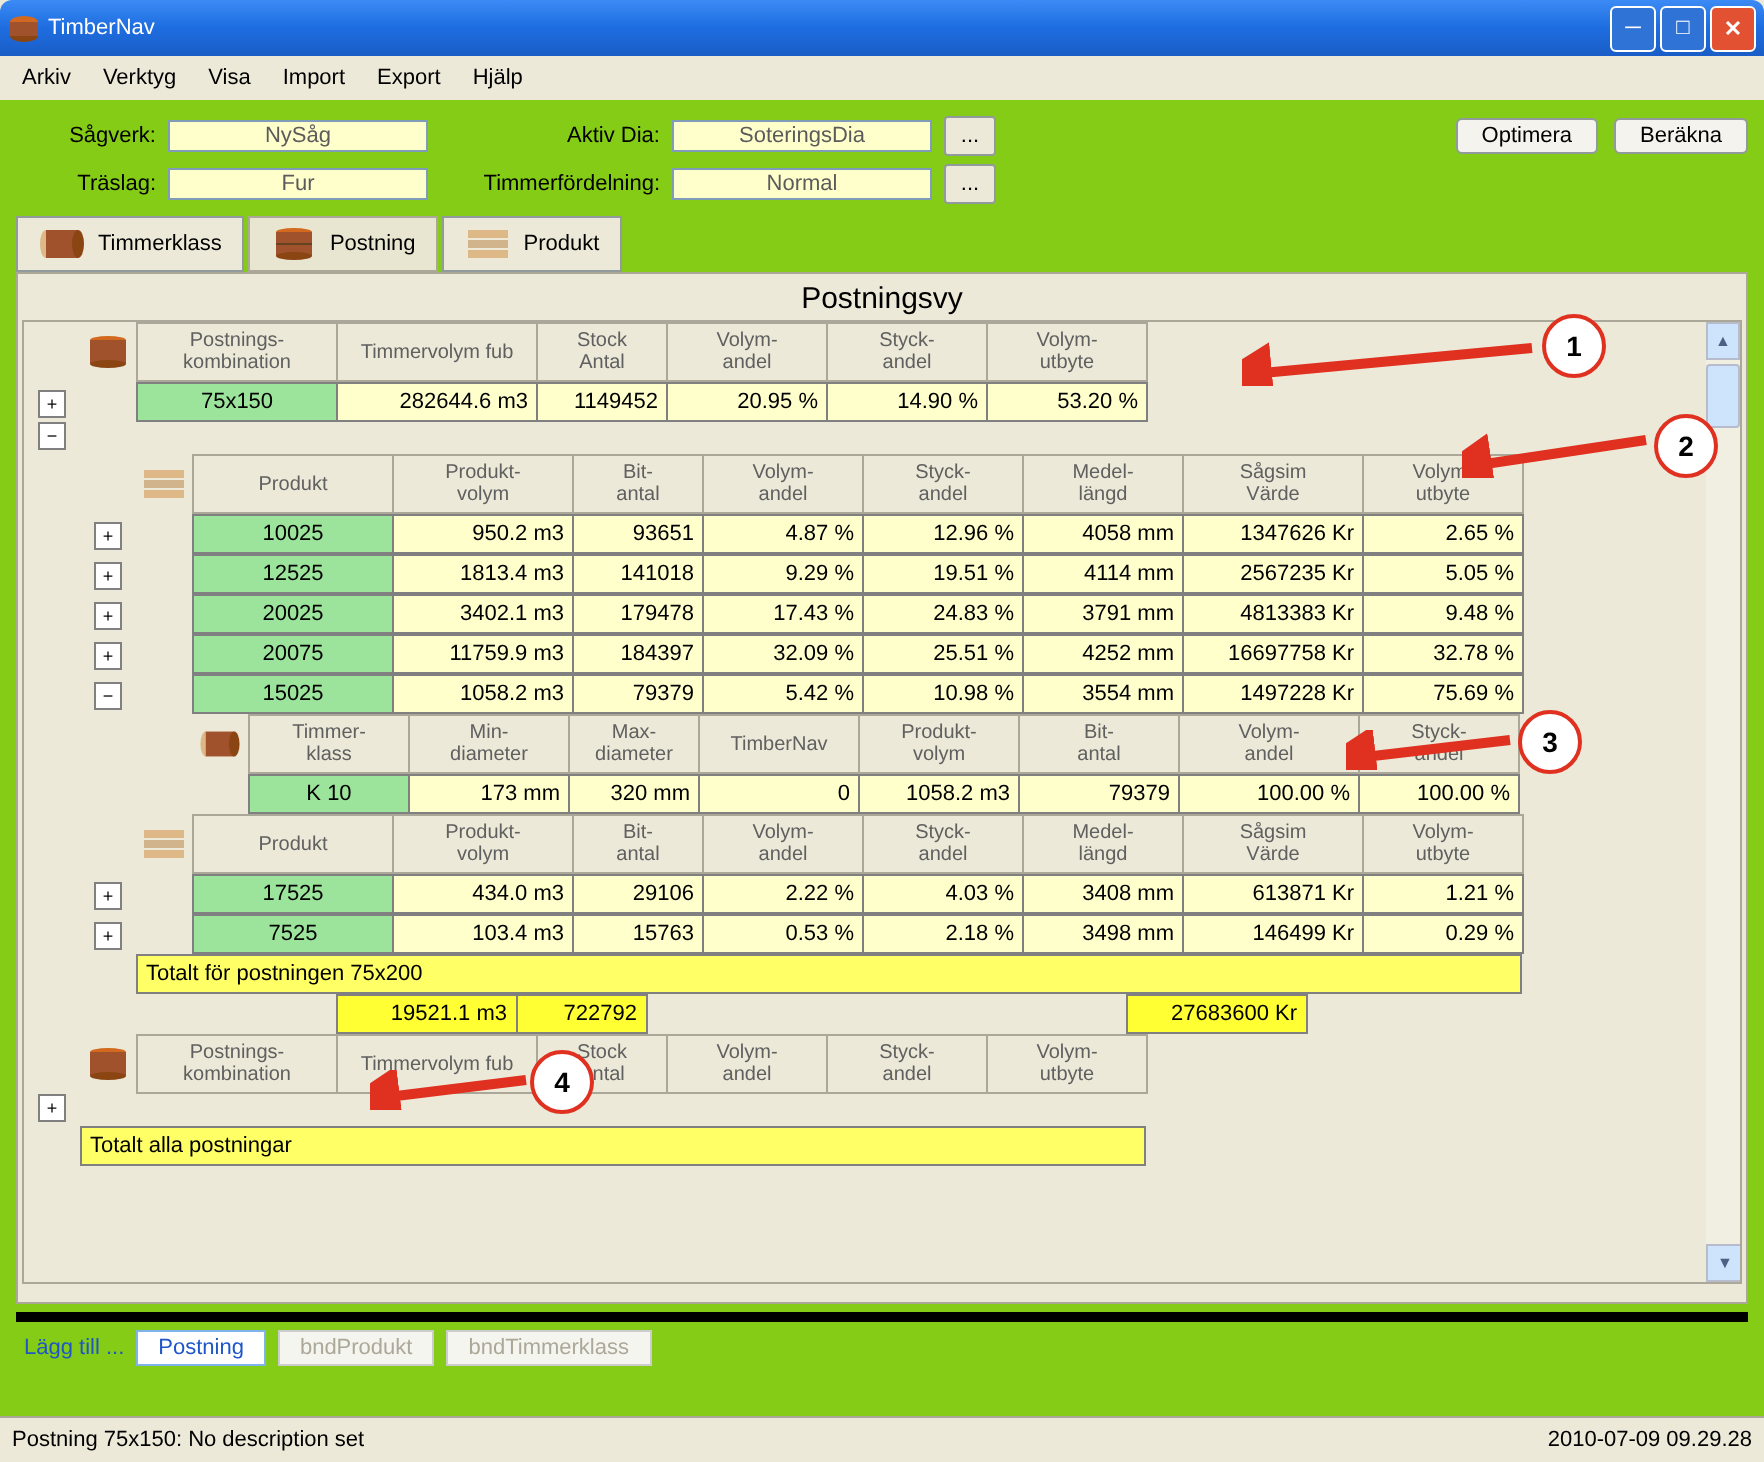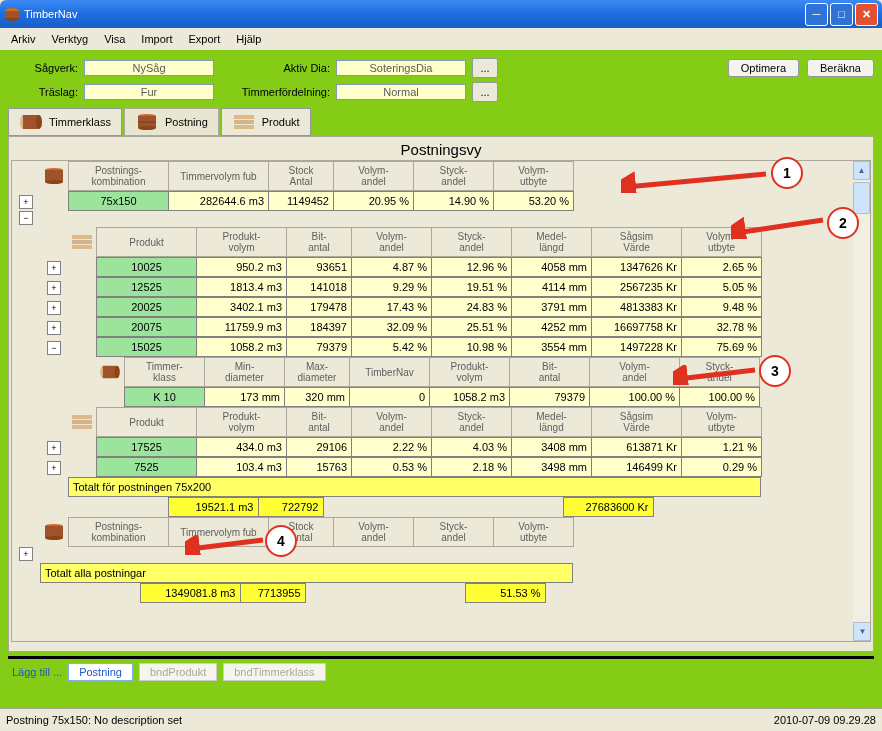--- a/index.html
+++ b/index.html
@@ -33,21 +33,21 @@
 .data td { border:1px solid #808080; padding:1px 4px; font-size:11px; height:16px; }
 .green { background:#9CE49C; text-align:center; }
 .green-dark { background:#8ED08C; text-align:center; font-weight:bold; }
 .cream { background:#FFFFCC; text-align:right; }
 .yellow { background:#FFFF33; text-align:right; }
 .yellow-l { background:#FFFF66; text-align:left; padding-left:4px; }
 .expander { width:12px; height:12px; border:1px solid #808080; background:#fff; display:inline-flex; align-items:center; justify-content:center; font-size:9px; line-height:9px; cursor:pointer; }
 .callout { position:absolute; width:28px; height:28px; border:2px solid #E03020; border-radius:50%; background:#fff; display:flex; align-items:center; justify-content:center; font-weight:bold; font-size:14px; z-index:20; }
 .arrow { position:absolute; z-index:19; }
 .log-icon svg,.barrel-icon svg,.lumber-icon svg { width:100%; height:100%; }
-.bottom-bar { margin-top:4px; display:flex; align-items:center; gap:6px; padding:4px; border-top:3px solid #000000;text-align:center; }
+.bottom-bar { margin-top:4px; display:flex; align-items:center; gap:6px; padding:4px; border-top:5px solid #000000;text-align:center; }
 .tab-btn { border:1px solid #7F9DB9; padding:2px 10px; background:#fff; font-size:11px; cursor:pointer; }
 .tab-btn.gray { color:#ACA899; background:#F5F5F0; border-color:#CCC; }
 .statusbar { position:absolute; bottom:0; left:0; right:0; height:22px; background:#ECE9D8; border-top:1px solid #ACA899; display:flex; align-items:center; padding:0 6px; font-size:11px; }
 .status-right { margin-left:auto; }
 .vscroll { position:absolute; right:0; top:0; bottom:0; width:17px; background:#F1EFE2; border-left:1px solid #ECE9D8; }
 .vscroll .arrow-btn { height:17px; background:#CEE3FC; border:1px solid #B6BCCC; display:flex; align-items:center; justify-content:center; font-size:8px; color:#4D6185; }
 .vscroll .thumb { height:30px; background:#CEE3FC; border:1px solid #B6BCCC; margin-top:2px; border-radius:2px; }
 .row-wrap { display:flex; align-items:stretch; }
 .exp-col { width:28px; display:flex; align-items:flex-end; justify-content:center; padding-bottom:2px; }
 .icon-col { width:28px; display:flex; align-items:center; justify-content:center; }
@@ -651,43 +651,20 @@
         <div class="row-wrap">
               <div style="width:28px"></div>
         <table class="tbl" style="width:533px">
                 <tbody>
                   <tr class="data">
                     <td class="yellow-l">Totalt alla postningar</td>
                   </tr>
                 </tbody>
               </table>
             </div>
-        <div class="row-wrap">
-              <div style="width:28px"></div>
-        <table class="tbl">
-                <colgroup>
-                  <col style="width:100px">
-                  <col style="width:100px">
-                  <col style="width:65px">
-                  <col style="width:80px">
-                  <col style="width:80px">
-                  <col style="width:80px">
-                </colgroup>
-        <tbody>
-                  <tr class="data">
-                    <td style="border:none"></td>
-                    <td class="yellow">1349081.8 m3</td>
-                    <td class="yellow">7713955</td>
-                    <td style="border:none"></td>
-                    <td style="border:none"></td>
-                    <td class="yellow">51.53 %</td>
-                  </tr>
-                </tbody>
-              </table>
-            </div>
 
         </div>
         <div class="vscroll">
           <div class="arrow-btn">▲</div>
           <div class="thumb"></div>
           <div class="arrow-btn" style="position:absolute;bottom:0;width:100%">▼</div>
         </div>
       </div>
     </div>
 

